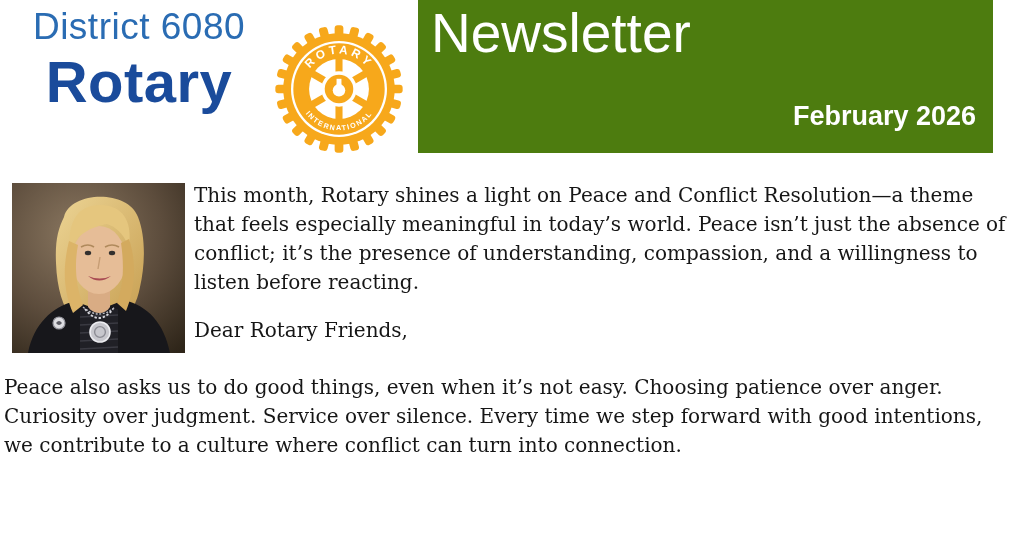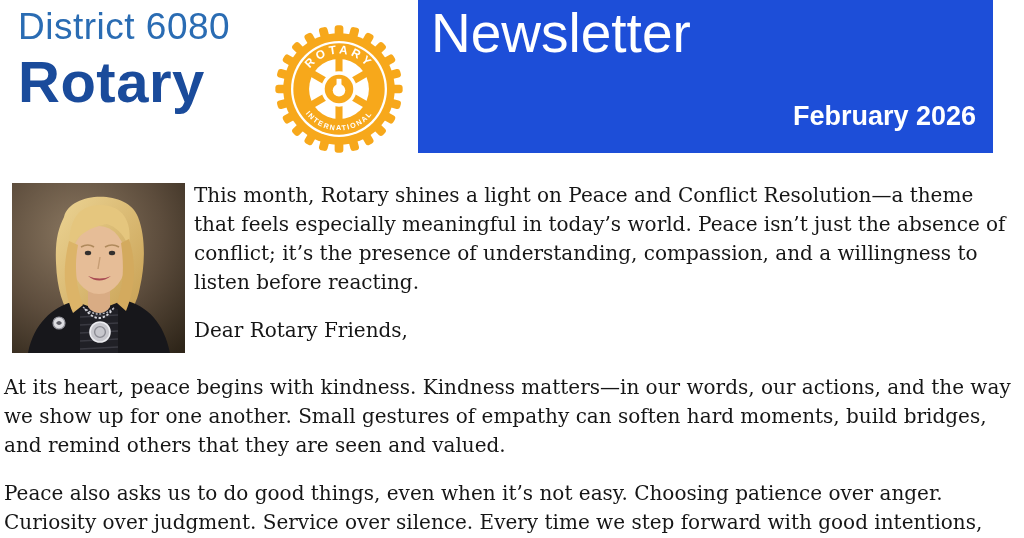--- a/index.html
+++ b/index.html
@@ -11,21 +11,21 @@
   .page {
     position: relative;
     width: 1024px; height: 538px;
     font-family: "Liberation Sans", sans-serif;
   }
   
   .wordmark {
     position: absolute;
     left: 18px; top: 8px;
     width: 242px;
-    text-align: left;
+    text-align: center;
     line-height: 1.0;
   }
   .district {
     font-size: 37px;
     font-weight: 400;
     color: #2a6cb3;
     letter-spacing: 0.5px;
   }
   .brand {
     margin-top: 8px;
@@ -39,21 +39,21 @@
     position: absolute;
     left: 271px; top: 21px;
     width: 136px; height: 136px;
   }
   .logo svg { display: block; width: 100%; height: 100%; }
   
   .banner {
     position: absolute;
     left: 418px; top: 0;
     width: 575px; height: 153px;
-    background: #1d4ed8;
+    background: #4d7c0f;
     text-align: right;
   }
   .banner-title {
     position: absolute;
     left: 13px; top: 1px;
     font-size: 55px;
     font-weight: 400;
     color: #ffffff;
     letter-spacing: 0;
   }
@@ -205,17 +205,16 @@
         <path d="M 71,124 Q 87,138 103,124" stroke="#bfbfc6" stroke-width="1.4" fill="none" stroke-dasharray="2,1.6"></path>
         <circle cx="88" cy="149" r="10" fill="#c7c7cd" stroke="#ededf1" stroke-width="1.6"></circle>
         <circle cx="88" cy="149" r="5.4" fill="none" stroke="#8d8d95" stroke-width="1.4"></circle>
 
         <circle cx="47" cy="140" r="6" fill="#dedee2" stroke="#96969e" stroke-width="1.2"></circle>
         <path d="M 44,140 Q 47,136 50,140 Q 47,144 44,140 Z" fill="#5c5c64"></path>
       </svg>
     </div>
     <p class="para">This month, Rotary shines a light on Peace and Conflict Resolution—a theme that feels especially meaningful in today’s world. Peace isn’t just the absence of conflict; it’s the presence of understanding, compassion, and a willingness to listen before reacting.</p>
     <p class="para greeting">Dear Rotary Friends,</p>
-    <p class="para">At its heart, peace begins with kindness. Kindness matters—in our words, our actions, and the way we show up for one another. Small gestures of empathy can soften hard moments, build bridges, and remind others that they are seen and valued.</p>
     <p class="para">Peace also asks us to do good things, even when it’s not easy. Choosing patience over anger. Curiosity over judgment. Service over silence. Every time we step forward with good intentions, we contribute to a culture where conflict can turn into connection.</p>
   </div>
 
 </div>
 
 </body></html>

